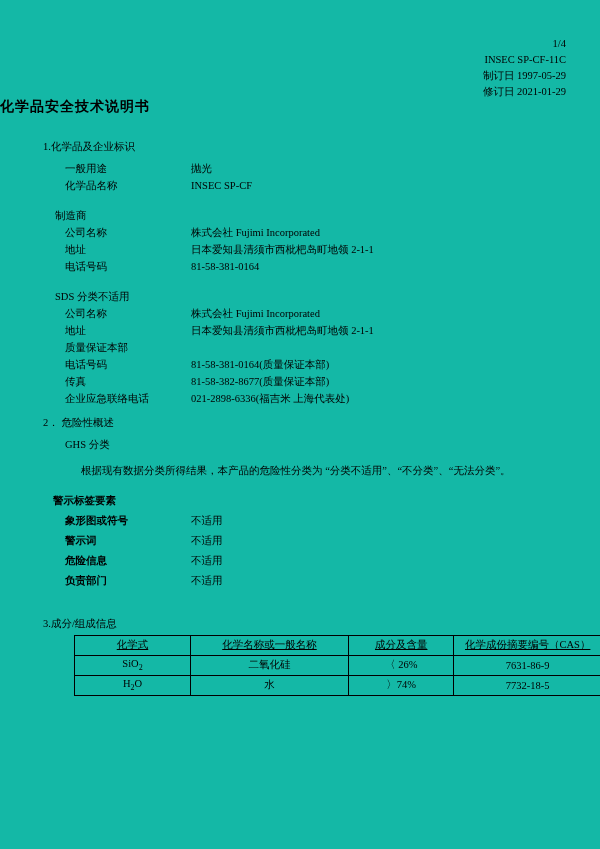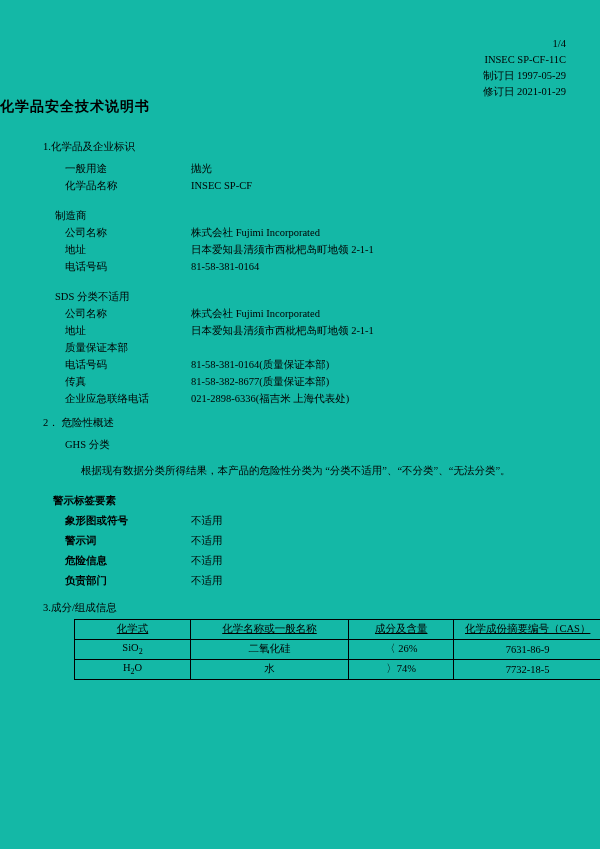--- a/index.html
+++ b/index.html
@@ -100,21 +100,21 @@
     margin-top: 3px;
   }
   .warn-row .lbl {
     width: 148px;
     padding-left: 22px;
     box-sizing: border-box;
     font-weight: bold;
     font-family: "Liberation Sans", sans-serif;
   }
   .sec3-title {
-    margin-top: 12px;
+    margin-top: 28px;
     font-size: 10.5px;
   }
   table.comp {
     border-collapse: collapse;
     width: 100%;
     margin-top: 4px;
     font-size: 10.5px;
     margin-left: 31px;
   }
   table.comp th, table.comp td {

